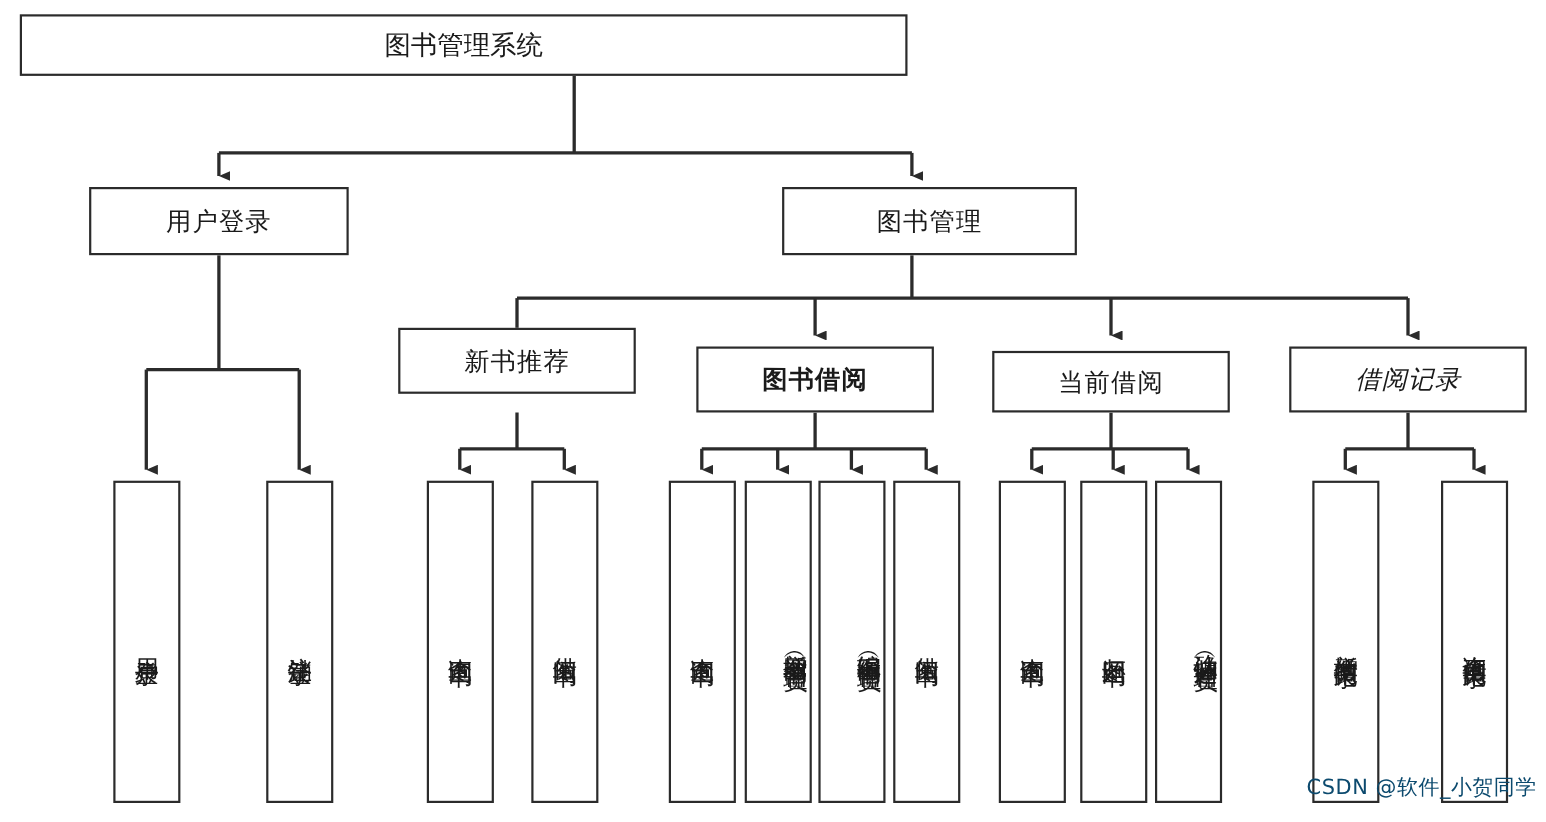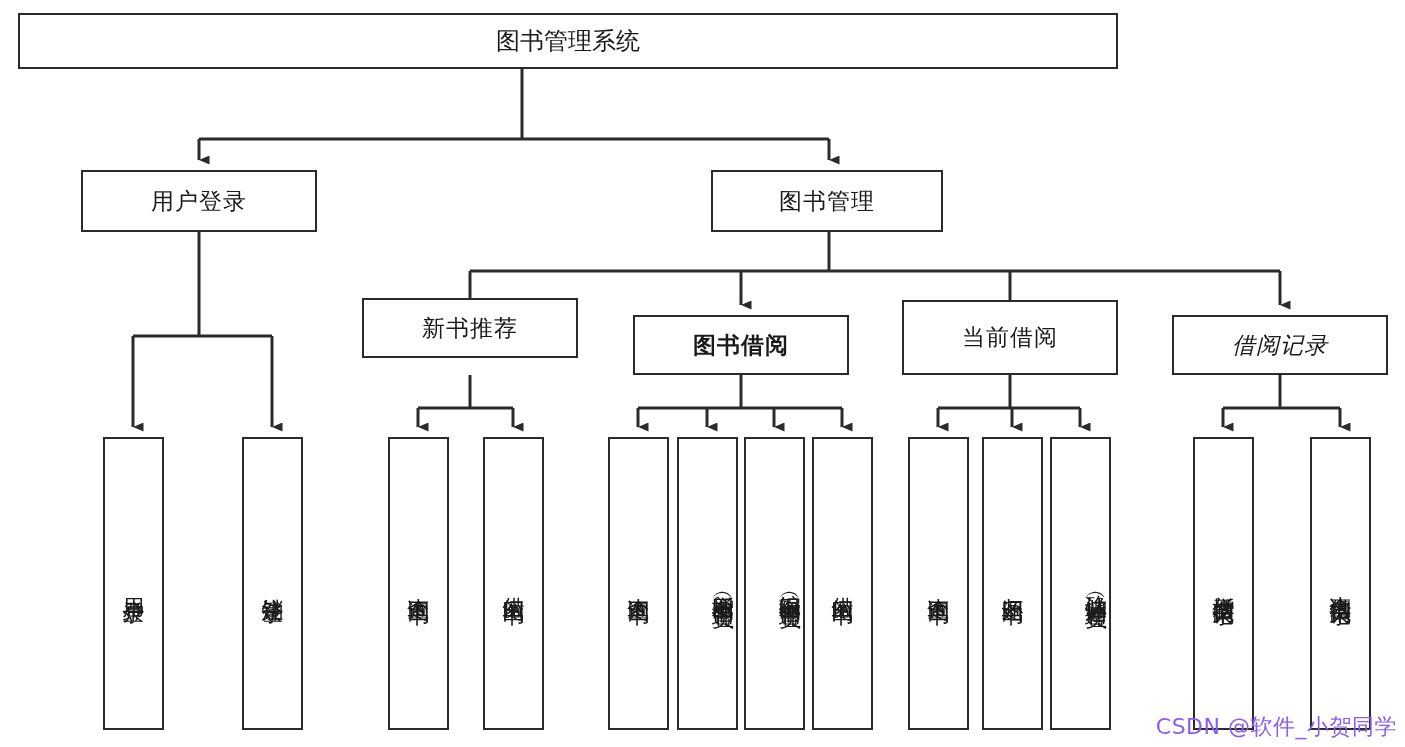--- a/index.html
+++ b/index.html
@@ -7,21 +7,21 @@
   #stage{position:relative;width:1405px;height:747px;background:#ffffff;overflow:hidden;}
   #wires{position:absolute;left:0;top:0;width:1405px;height:747px;}
   .node{position:absolute;box-sizing:border-box;background:#ffffff;border:2.5px solid #2b2b2b;
         display:flex;align-items:center;justify-content:center;color:#1a1a1a;}
   .node.h{font-size:23px;letter-spacing:1px;}
   .node.root{font-size:24px;}
   .leaf{writing-mode:vertical-rl;text-orientation:upright;font-size:22px;line-height:1.18;
         letter-spacing:2px;white-space:normal;}
   .leaf.mid{display:flex;align-items:center;justify-content:center;}
   .leaf.top{display:flex;align-items:flex-start;justify-content:center;padding-top:4px;}
-  .wm{position:absolute;right:8px;bottom:5px;color:#8b5cf6;font-size:22px;letter-spacing:.5px;
+  .wm{position:absolute;right:8px;bottom:18px;color:#0c4a6e;font-size:19px;letter-spacing:.5px;
       font-family:"DejaVu Sans","Liberation Sans",sans-serif;}
 </style>
 </head>
 <body>
 
 <div id="stage">
 
   <svg id="wires" viewBox="0 0 1405 747" xmlns="http://www.w3.org/2000/svg">
     <defs>
       <marker id="ah" markerWidth="9" markerHeight="11" refX="4.5" refY="10.5" orient="auto" markerUnits="userSpaceOnUse">
@@ -66,38 +66,38 @@
       <path d="M1012,408 L1012,427" marker-end="url(#ah)"></path>
       <path d="M1080,408 L1080,427" marker-end="url(#ah)"></path>
 
       <path d="M1280,375 L1280,408"></path>
       <path d="M1223,408 L1340,408"></path>
       <path d="M1223,408 L1223,427" marker-end="url(#ah)"></path>
       <path d="M1340,408 L1340,427" marker-end="url(#ah)"></path>
     </g>
   </svg>
 
-  <div class="node root" style="left:18px;top:13px;width:1100px;height:56px;">
+  <div class="node root" style="left:18px;top:13px;width:807px;height:56px;">
     <span>图书管理系统</span>
   </div>
 
   <div class="node h" style="left:81px;top:170px;width:236px;height:62px;">
     <span>用户登录</span>
   </div>
-  <div class="node h" style="left:711px;top:170px;width:232px;height:62px;">
+  <div class="node h" style="left:711px;top:170px;width:268px;height:62px;">
     <span>图书管理</span>
   </div>
 
   <div class="node h" style="left:362px;top:298px;width:216px;height:60px;">
     <span>新书推荐</span>
   </div>
   <div class="node h" style="left:633px;top:315px;width:216px;height:60px;font-weight:bold;">
     <span>图书借阅</span>
   </div>
-  <div class="node h" style="left:902px;top:300px;width:216px;height:75px;">
+  <div class="node h" style="left:902px;top:319px;width:216px;height:56px;">
     <span>当前借阅</span>
   </div>
   <div class="node h" style="left:1172px;top:315px;width:216px;height:60px;font-style:italic;">
     <span>借阅记录</span>
   </div>
 
   <div class="node leaf mid" style="left:103px;top:437px;width:61px;height:293px;">
     <span>用户登录</span>
   </div>
   <div class="node leaf mid" style="left:242px;top:437px;width:61px;height:293px;">

